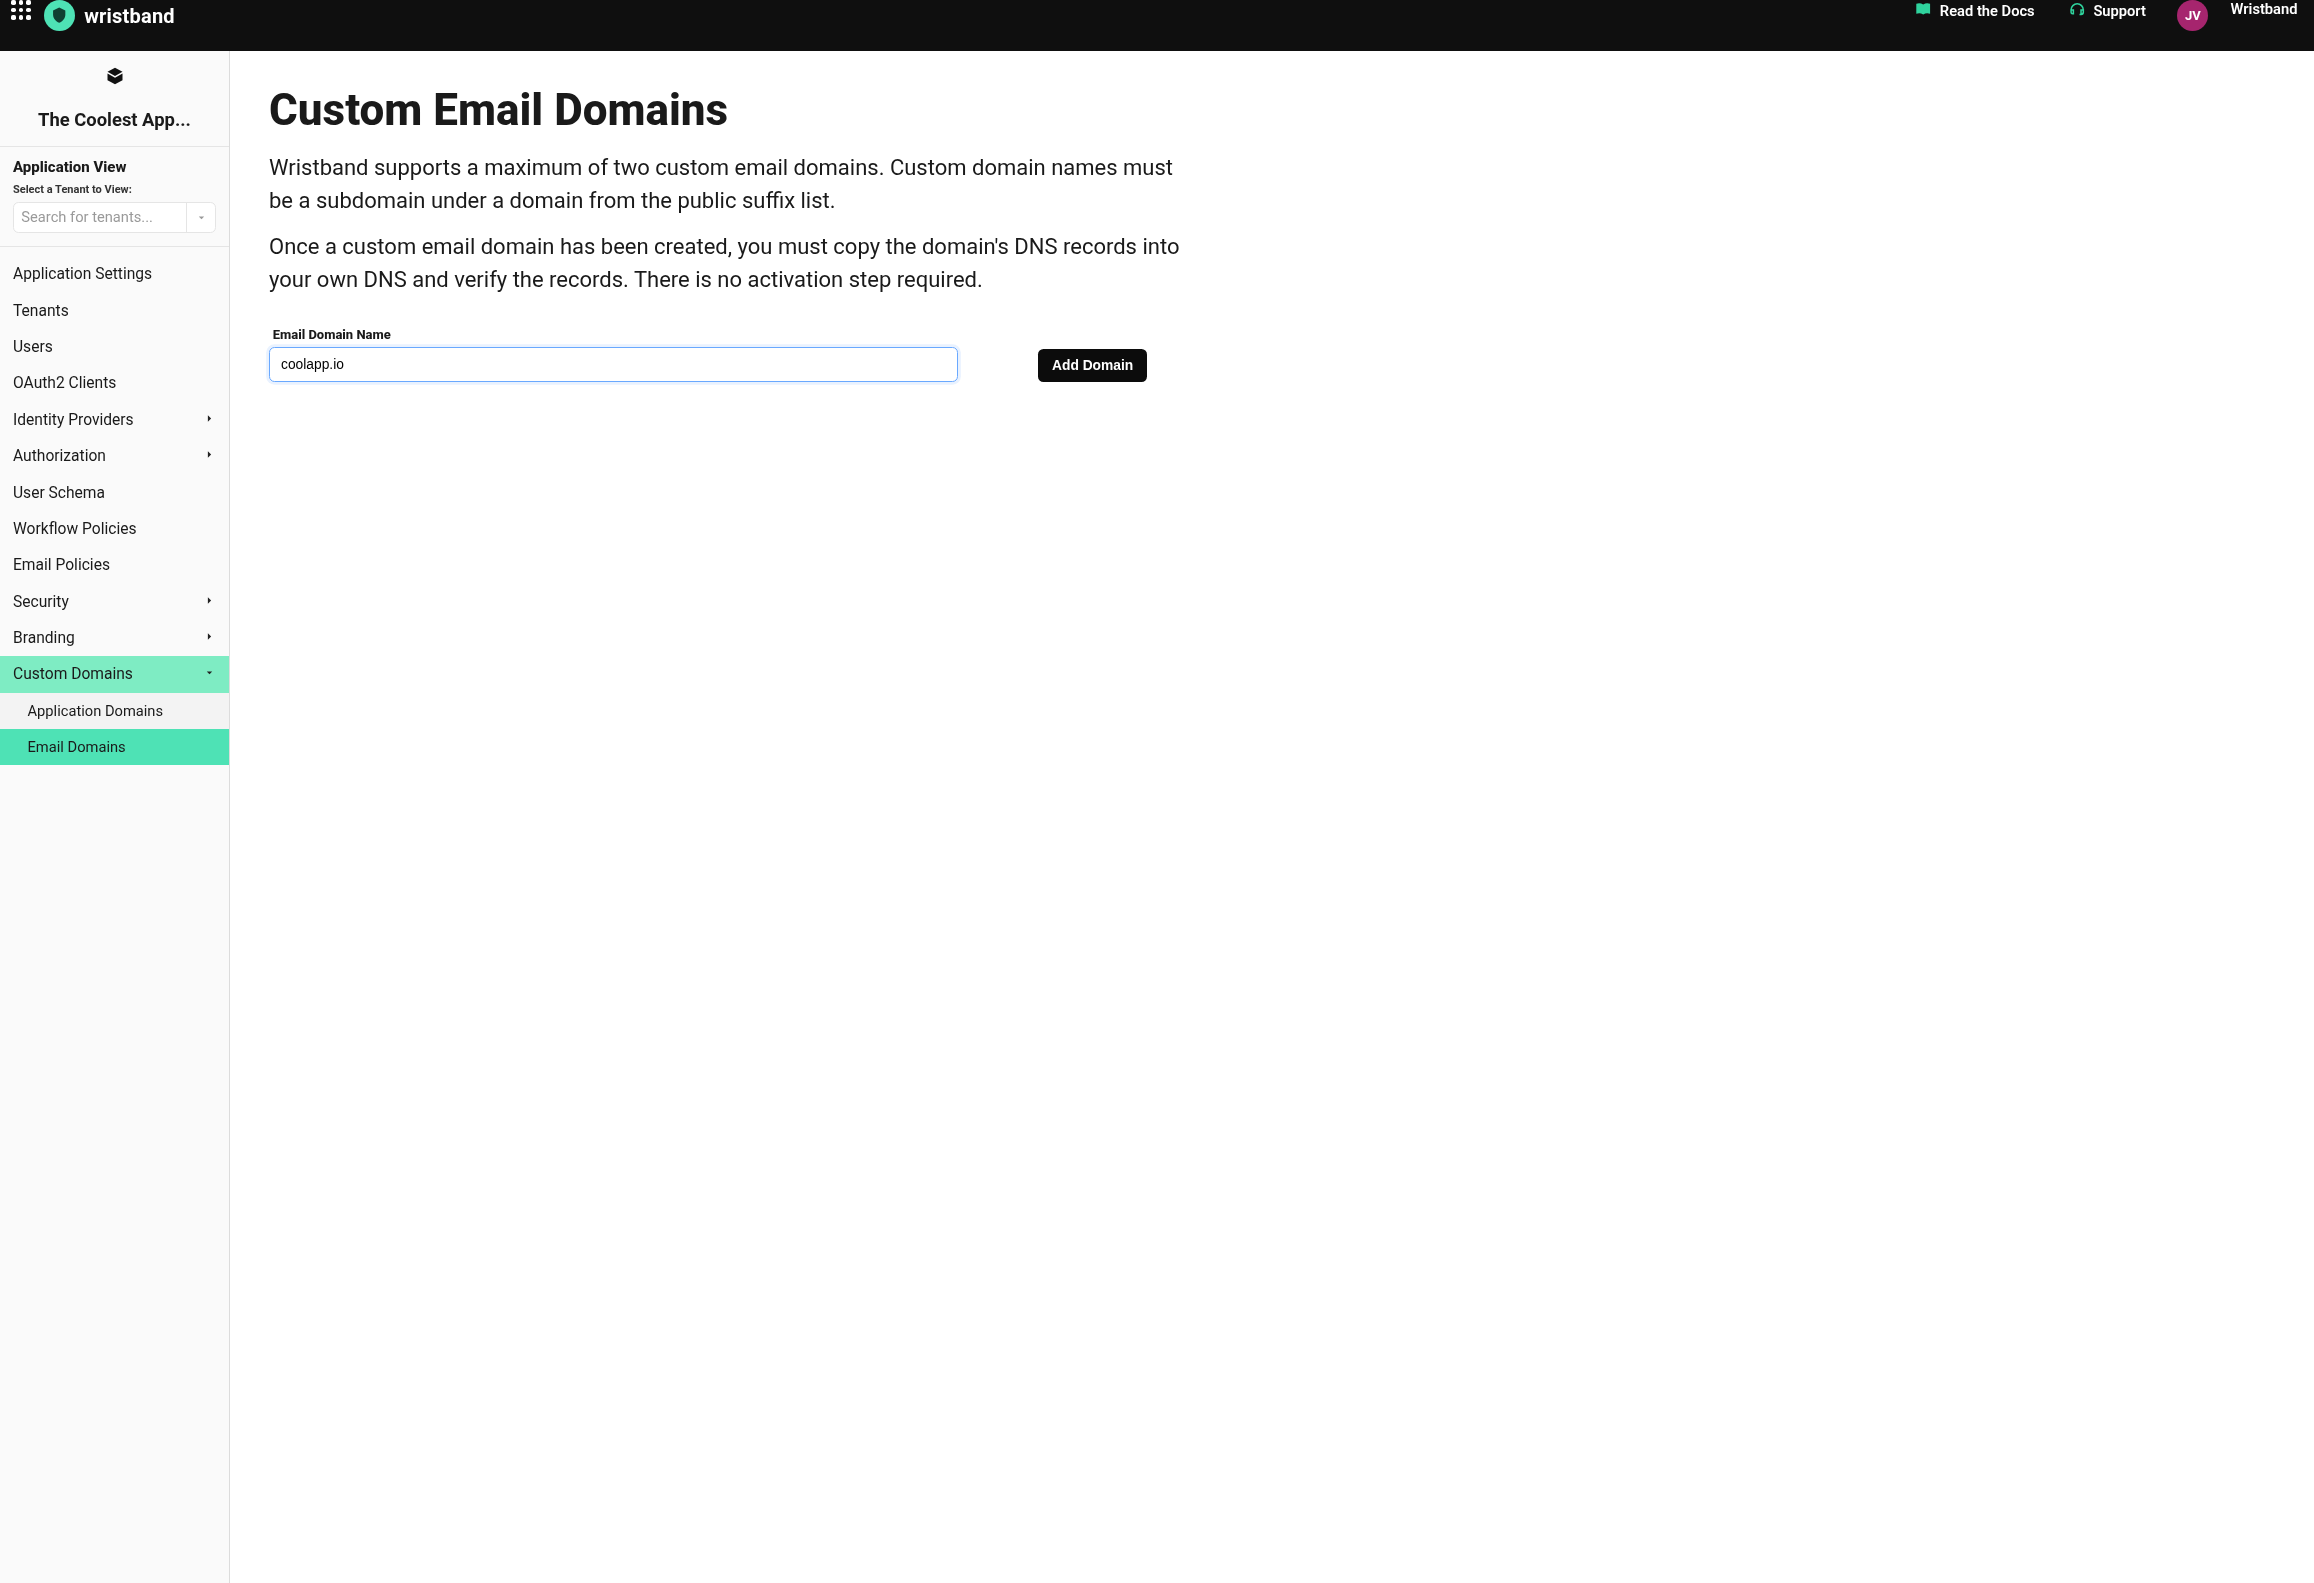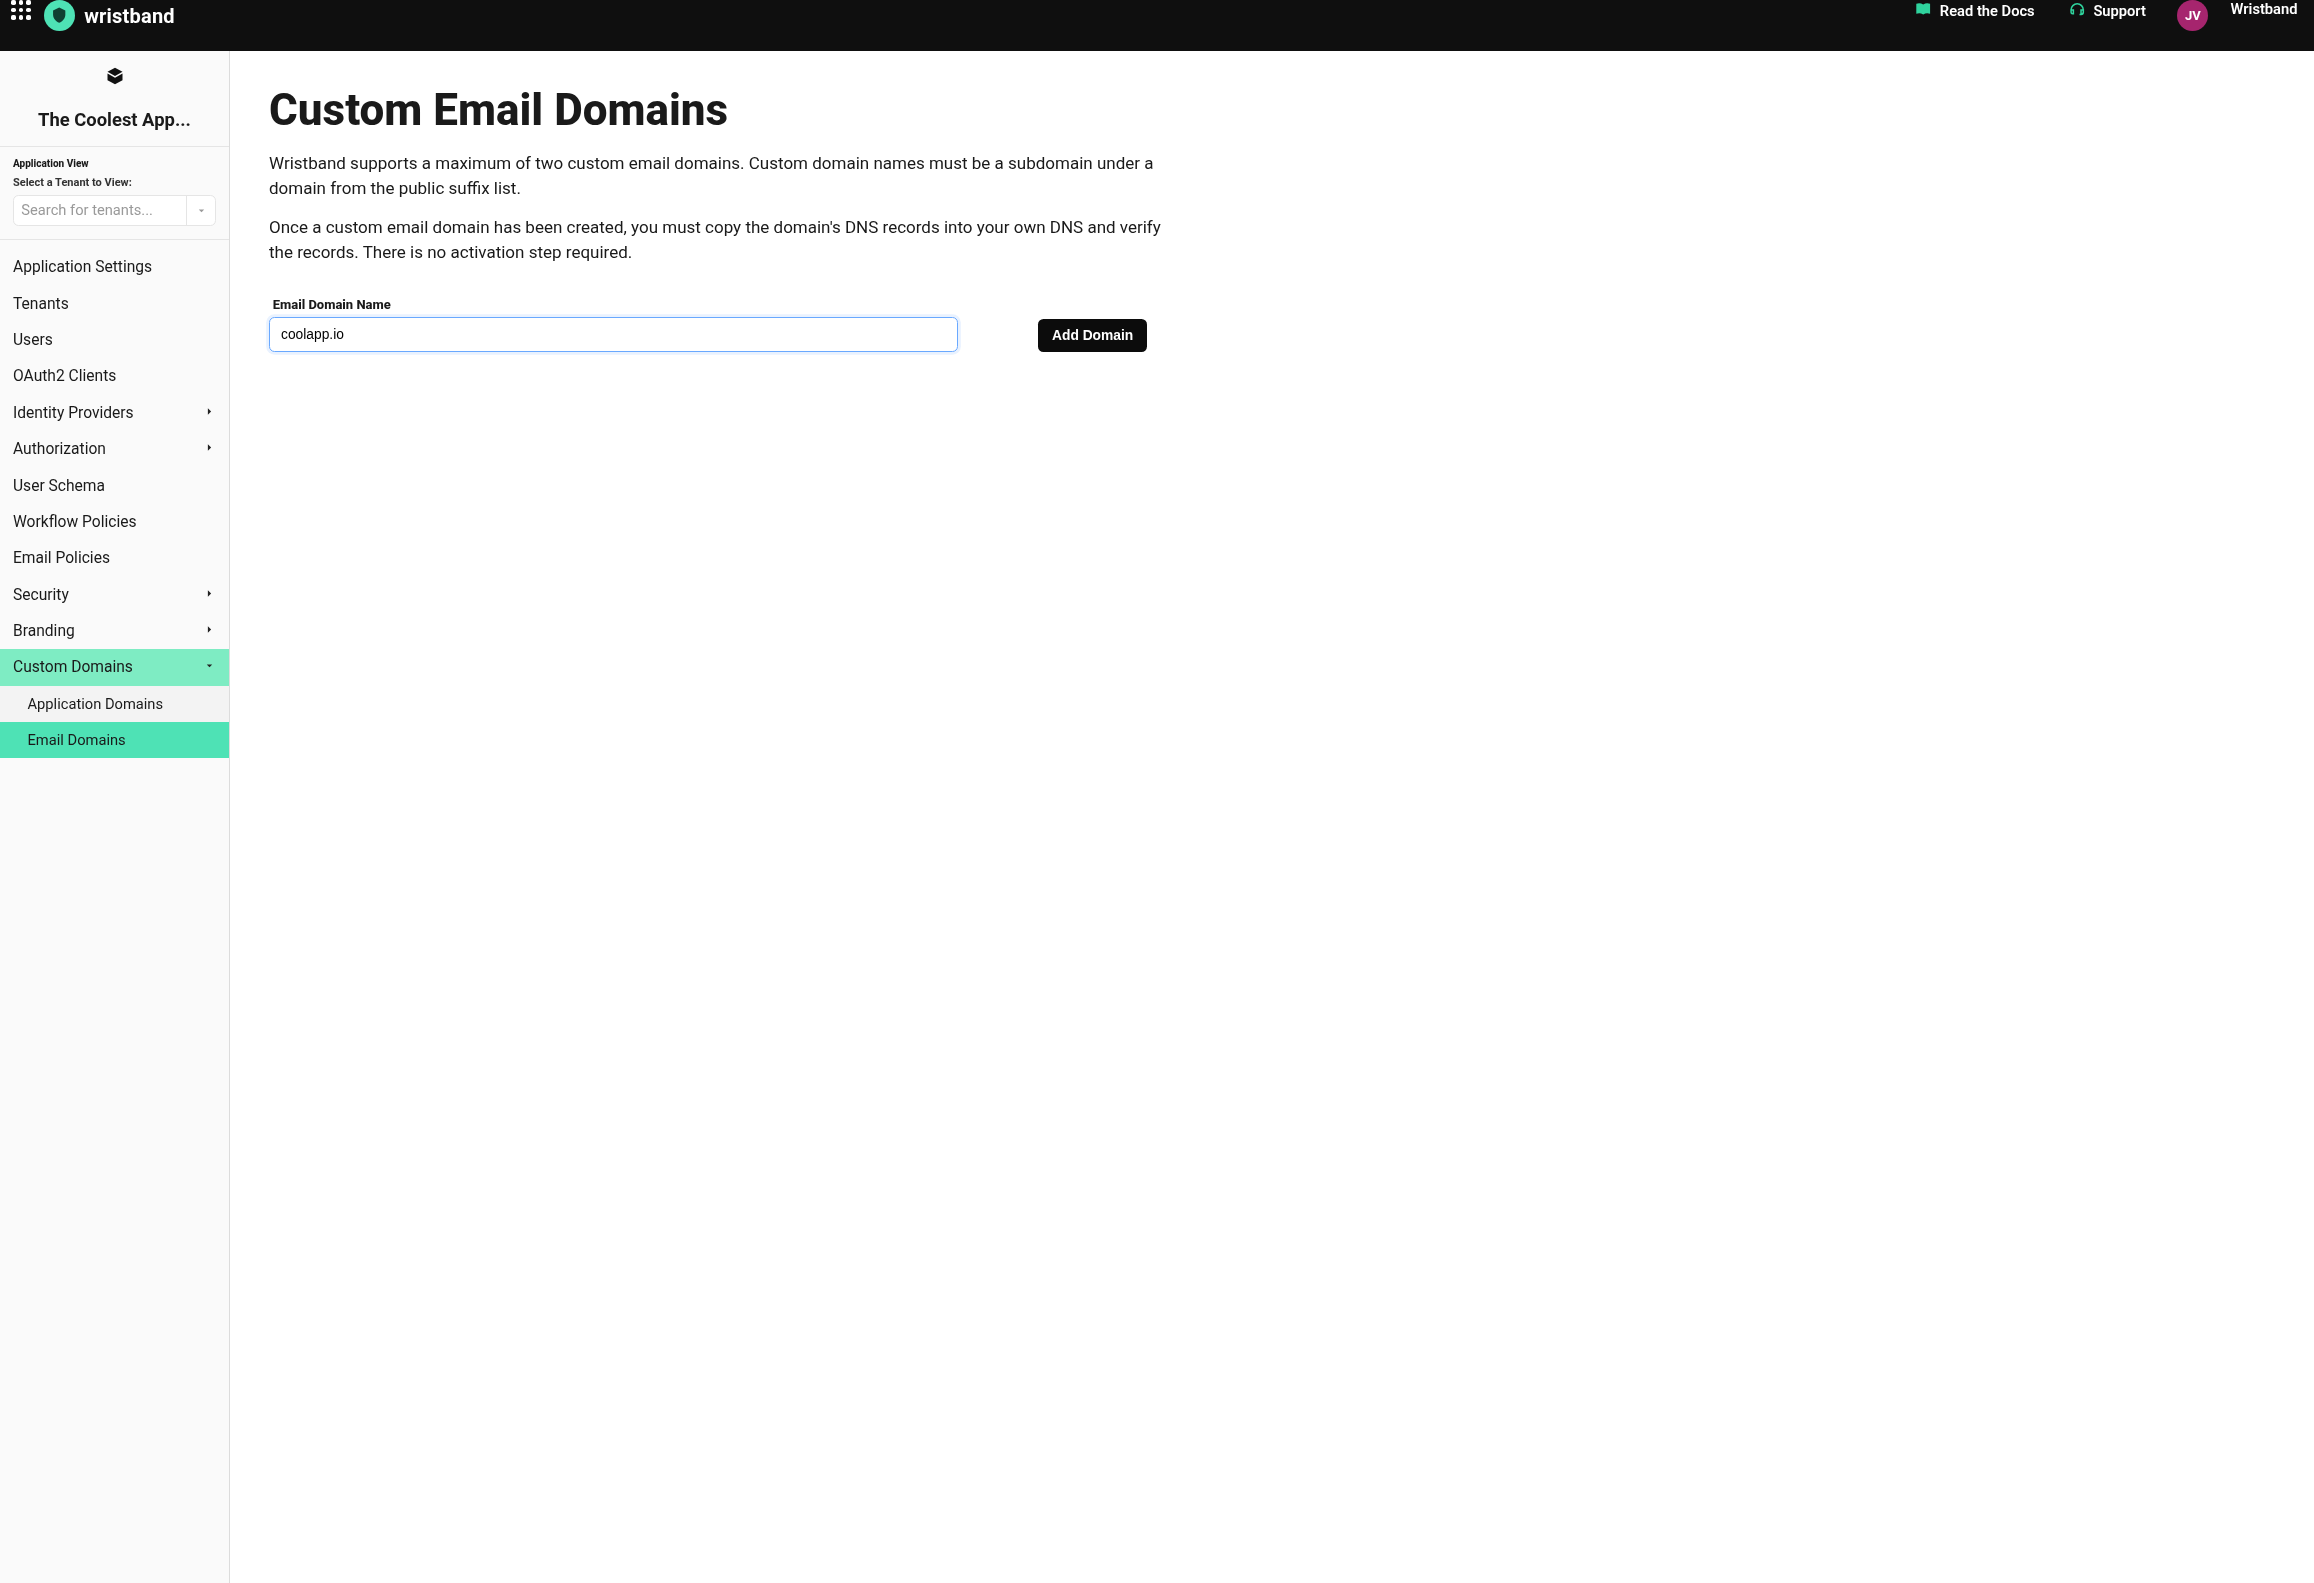--- a/index.html
+++ b/index.html
@@ -60,21 +60,21 @@
   .app-pill{
     display:flex;align-items:center;gap:23px;
     padding:14.7px 13px 16.5px 13px;
     border-bottom:0.9px solid var(--border);
     flex-direction:column;
   }
   .box3d{width:20px;height:20px;}
   .app-name{font-size:18.4px;font-weight:700;white-space:nowrap;overflow:hidden;text-overflow:ellipsis;}
 
   .view-block{padding:11px 13px 13px 13px;border-bottom:0.9px solid var(--border);}
-  .view-title{font-weight:800;font-size:10px;margin-bottom:7.3px;}
+  .view-title{font-weight:800;font-size:15px;margin-bottom:7.3px;}
   .view-sub{font-size:11px;font-weight:700;color:#333;margin-bottom:5.5px;}
   .tenant-select{
     display:flex;align-items:center;justify-content:space-between;
     border:0.9px solid var(--border);border-radius:5.5px;background:#fff;height:31px;padding:0 7.3px;color:#9a9a9a;
   }
   .tenant-select .chev{border-left:0.9px solid var(--border);padding-left:7.3px;margin-left:7.3px;display:flex;align-items:center;height:100%;}
 
   
   .nav{padding:9.2px 0 18.4px 0;}
   .nav-item{
@@ -84,21 +84,21 @@
   .nav-item.group-open{background:var(--mint);}
   .nav-sub{background:#f3f3f3;}
   .nav-sub .nav-subitem{
     padding:9.2px 13px 9.2px 27.5px;font-size:14.7px;cursor:pointer;
   }
   .nav-sub .nav-subitem.active{background:var(--teal);}
   .chev svg{width:13px;height:13px;}
 
   
   .page-title{font-size:40px;font-weight:800;margin:0 0 14.7px 0;}
-  .lead{font-size:17px;line-height:1.5;margin:0 0 13px 0;max-width:918px;}
+  .lead{font-size:22px;line-height:1.5;margin:0 0 13px 0;max-width:918px;}
   .form-row{display:flex;align-items:flex-end;gap:80px;margin-top:31px;}
   .field{flex:0 0 689px;max-width:68%;}
   .field-label{font-weight:800;font-size:13px;margin:0 0 5.5px 3.7px;}
   .text-input{
     width:100%;height:35px;border:0.9px solid var(--input-focus);
     border-radius:5.5px;padding:0 11px;font-size:13.8px;outline:none;
     box-shadow:0 0 0 2.8px rgba(106,169,255,.15);
   }
   .btn-primary{
     background:#0c0c0c;color:#fff;border:none;border-radius:5.5px;height:33px;

